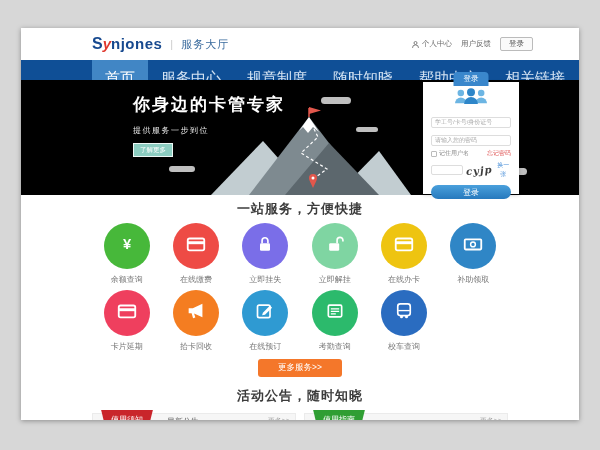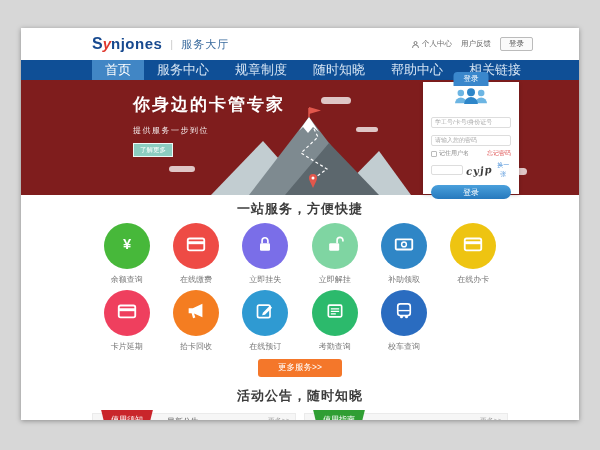--- a/index.html
+++ b/index.html
@@ -17,25 +17,25 @@
   .logo-divider { color:#ccc; font-size:11px; margin:0 8px; }
   .site-name { font-size:11px; color:#3a6b9e; letter-spacing:1px; }
   .header-right { margin-left:auto; display:flex; align-items:center; gap:9px; }
   .header-link { font-size:7.5px; color:#666; display:flex; align-items:center; gap:2px; cursor:pointer; }
   .header-login-btn { font-size:7.5px; color:#555; border:1px solid #bbb; border-radius:2px;
                       padding:1px 8px; background:#fafafa; cursor:pointer; }
 
   
   .nav { background:#0f4f96; height:20px; }
   .nav-inner { width:416px; margin:0 auto; display:flex; height:100%; }
-  .nav-item { padding:0 13px; line-height:20px; font-size:13px; color:#d5e4f3; cursor:pointer; white-space:nowrap;text-align:center; }
+  .nav-item { padding:8px 13px; line-height:20px; font-size:15px; color:#d5e4f3; cursor:pointer; white-space:nowrap;text-align:center; }
   .nav-item.active { background:#4186c5; color:#fff; }
 
   
-  .hero { position:relative; height:115px; background:#7f1d1d; }
+  .hero { position:relative; height:115px; background:#000000; }
   .hero-copy { position:absolute; left:112px; top:13px; color:#fff; }
   .hero-title { font-size:17px; font-weight:bold; letter-spacing:2px; text-shadow:0 1px 1px rgba(0,0,0,.08); }
   .hero-subtitle { font-size:8px; margin-top:9px; letter-spacing:1.5px; opacity:.92; }
   .hero-cta { display:inline-block; margin-top:7px; font-size:6.5px; padding:1.5px 6px;
               background:#8ccdc1; border:1px solid rgba(255,255,255,.85); color:#fff; cursor:pointer; }
   .cloud { position:absolute; background:#fff; opacity:.75; border-radius:8px; }
   .mountain { position:absolute; left:180px; bottom:0; }
 
   
   .login-card { position:absolute; top:54px; right:60px; width:96px; height:112px; background:#fff;
@@ -222,37 +222,37 @@
           <div class="service-circle" style="background: rgb(127, 213, 162);">
             <span><svg viewBox="0 0 24 24" width="20" height="20">
                 <rect x="5" y="11" width="12" height="9" rx="1.5" fill="#fff"></rect>
                 <path d="M14.5 11V7.5a3.5 3.5 0 0 1 7 0V9" fill="none" stroke="#fff" stroke-width="2"></path>
               </svg></span>
           </div>
           <div class="service-label">立即解挂</div>
         </div>
 
         <div class="service-cell">
+          <div class="service-circle" style="background: rgb(238, 196, 17);">
+            <span><svg viewBox="0 0 24 24" width="22" height="22">
+                <rect x="3" y="6" width="18" height="13" rx="2" fill="none" stroke="#fff" stroke-width="2"></rect>
+                <rect x="3" y="9" width="18" height="3.2" fill="#fff"></rect>
+              </svg></span>
+          </div>
+          <div class="service-label">在线办卡</div>
+        </div>
+
+        <div class="service-cell">
           <div class="service-circle" style="background: rgb(47, 134, 198);">
             <span><svg viewBox="0 0 24 24" width="22" height="22">
                 <rect x="3" y="7" width="18" height="11" rx="1" fill="none" stroke="#fff" stroke-width="2"></rect>
                 <circle cx="12" cy="12.5" r="2.6" fill="none" stroke="#fff" stroke-width="1.6"></circle>
               </svg></span>
           </div>
           <div class="service-label">补助领取</div>
-        </div>
-
-        <div class="service-cell">
-          <div class="service-circle" style="background: rgb(238, 196, 17);">
-            <span><svg viewBox="0 0 24 24" width="22" height="22">
-                <rect x="3" y="6" width="18" height="13" rx="2" fill="none" stroke="#fff" stroke-width="2"></rect>
-                <rect x="3" y="9" width="18" height="3.2" fill="#fff"></rect>
-              </svg></span>
-          </div>
-          <div class="service-label">在线办卡</div>
         </div>
 
         <div class="service-cell">
           <div class="service-circle" style="background: rgb(239, 63, 94);">
             <span><svg viewBox="0 0 24 24" width="22" height="22">
                 <rect x="3" y="6" width="18" height="13" rx="2" fill="none" stroke="#fff" stroke-width="2"></rect>
                 <rect x="3" y="9" width="18" height="3.2" fill="#fff"></rect>
               </svg></span>
           </div>
           <div class="service-label">卡片延期</div>

